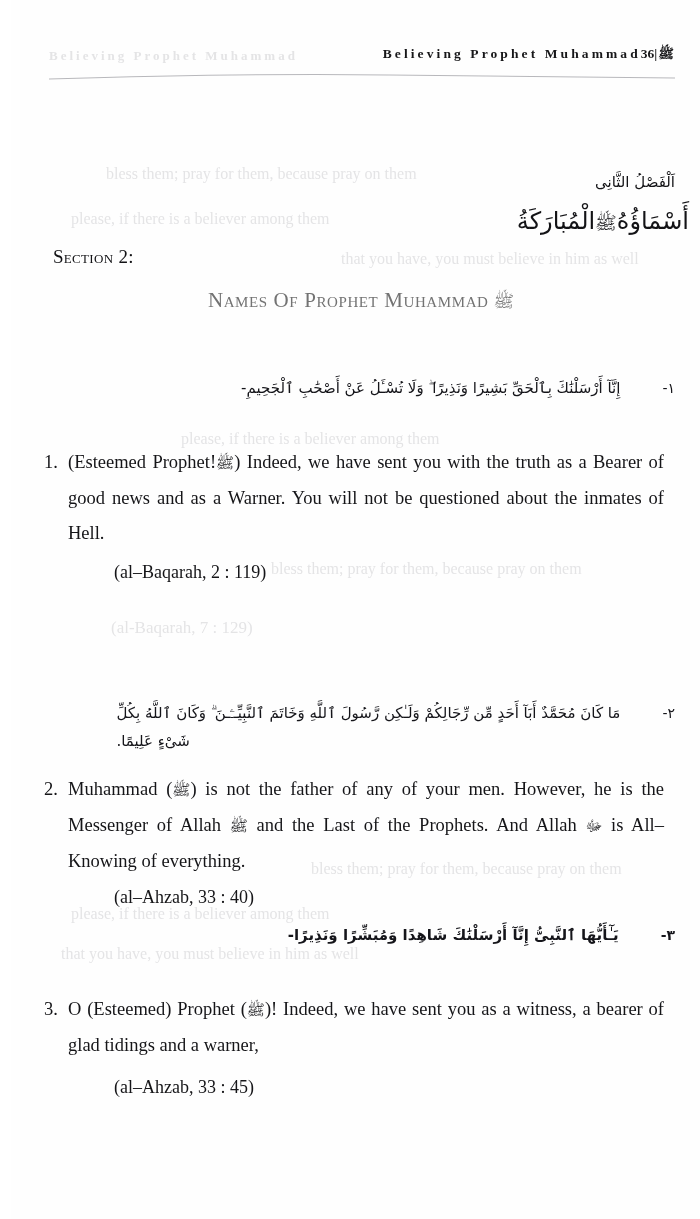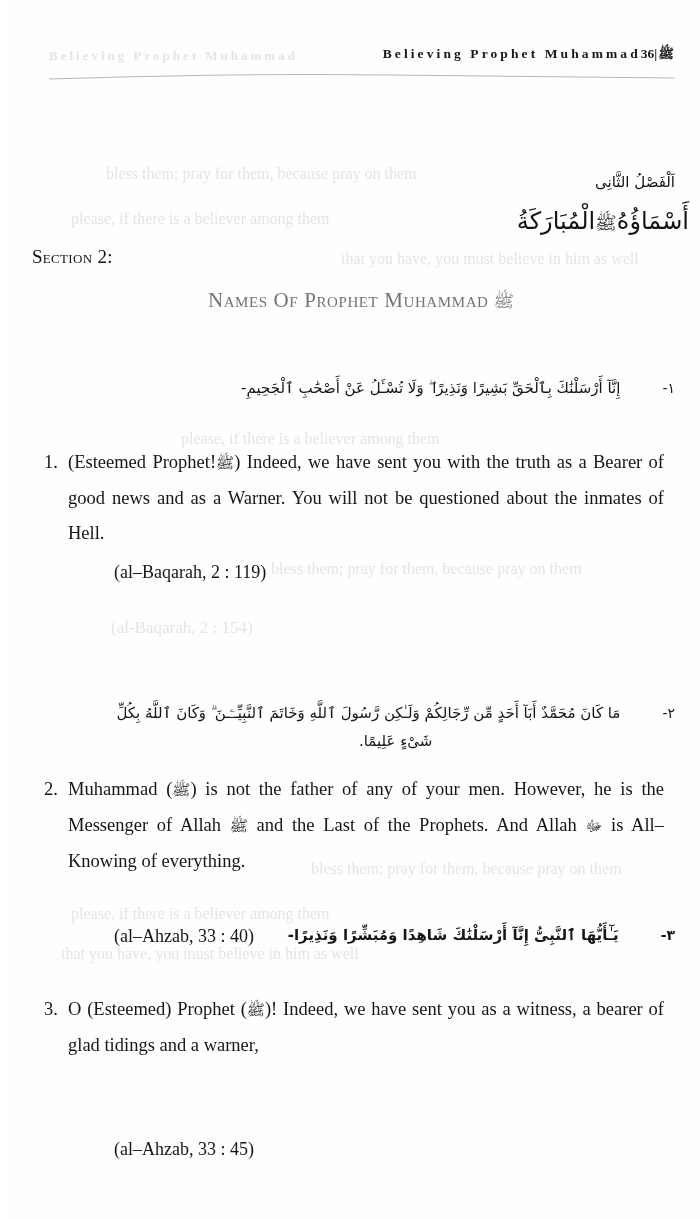--- a/index.html
+++ b/index.html
@@ -98,21 +98,21 @@
     line-height: 1.5;
     padding-right: 22px;
   }
   .chapter-title .hon {
     font-size: 18px;
   }
 
   
   .section-label {
     position: absolute;
-    left: 21px;
+    left: 42px;
     top: 246px;
     font-size: 19px;
     font-variant: small-caps;
     letter-spacing: 0.3px;
     color: #121215;
     white-space: nowrap;
   }
   .section-title {
     position: absolute;
     left: 0;
@@ -135,21 +135,21 @@
   
   .verse-arabic {
     position: absolute;
     right: 36px;
     font-family: "DejaVu Sans", "Liberation Sans", sans-serif;
     direction: rtl;
     unicode-bidi: bidi-override;
     font-size: 15px;
     line-height: 1.85;
     color: #15151a;
-    text-align: center;
+    text-align: left;
     white-space: nowrap;
   }
   .verse-arabic .marker {
     display: inline-block;
     font-size: 14px;
     padding-left: 42px;
   }
   .verse-arabic .cont {
     display: block;
     white-space: nowrap;
@@ -191,21 +191,21 @@
 </head>
 <body>
 
 <div class="page">
 
   <div class="ghost" style="left:38px; top:48px; font-size:13px; letter-spacing:3px; font-weight:bold;">Believing Prophet Muhammad</div>
   <div class="ghost" style="left:95px; top:165px; font-size:16px;">bless them; pray for them, because pray on them</div>
   <div class="ghost" style="left:60px; top:210px; font-size:16px;">please, if there is a believer among them</div>
   <div class="ghost" style="left:330px; top:250px; font-size:16px;">that you have, you must believe in him as well</div>
   <div class="ghost" style="left:170px; top:430px; font-size:16px;">please, if there is a believer among them</div>
-  <div class="ghost" style="left:100px; top:618px; font-size:17px;">(al-Baqarah, 2 : 154)</div>
+  <div class="ghost" style="left:100px; top:618px; font-size:17px;">(al-Baqarah, 7 : 129)</div>
   <div class="ghost" style="left:260px; top:560px; font-size:16px;">bless them; pray for them, because pray on them</div>
   <div class="ghost" style="left:300px; top:860px; font-size:16px;">bless them; pray for them, because pray on them</div>
   <div class="ghost" style="left:60px; top:905px; font-size:16px;">please, if there is a believer among them</div>
   <div class="ghost" style="left:50px; top:945px; font-size:16px;">that you have, you must believe in him as well</div>
 
   <div class="header">
     <div class="header-text">
       <span>Believing Prophet Muhammad</span><span class="header-honorific">ﷺ</span><span class="header-sep">|</span><span class="header-page">36</span>
     </div>
     <svg class="header-rule" viewBox="0 0 626 7" preserveAspectRatio="none">
@@ -239,26 +239,26 @@
   <div class="verse-arabic" style="top:700px;">
     <span class="marker">٢-</span><span>مَا كَانَ مُحَمَّدٌ أَبَآ أَحَدٍ مِّن رِّجَالِكُمْ وَلَـٰكِن رَّسُولَ ٱللَّهِ وَخَاتَمَ ٱلنَّبِيِّــۧـنَ ۗ وَكَانَ ٱللَّهُ بِكُلِّ</span>
     <span class="cont">شَىْءٍ عَلِيمًا.</span>
   </div>
 
   <div class="verse-en" style="top:772px;">
     <span class="num">2.</span>
     <span class="body"><span>Muhammad (</span><span class="hon-inline">ﷺ</span><span>) is not the father of any of your men. However, he is the Messenger of Allah </span><span class="hon-inline">ﷺ</span><span> and the Last of the Prophets. And Allah </span><span class="hon-inline">ﷻ</span><span> is All–Knowing of everything.</span></span>
   </div>
 
-  <div class="citation" style="top:926px;text-align:center;">(al–Ahzab, 33 : 40)</div>
+  <div class="citation" style="top:887px;text-align:center;">(al–Ahzab, 33 : 40)</div>
 
   <div class="verse-arabic" style="top:922px;font-weight:bold;">
     <span class="marker">٣-</span><span>يَـٰٓأَيُّهَا ٱلنَّبِىُّ إِنَّآ أَرْسَلْنَٰكَ شَاهِدًا وَمُبَشِّرًا وَنَذِيرًا-</span>
   </div>
 
   <div class="verse-en" style="top:992px;">
     <span class="num">3.</span>
     <span class="body"><span>O (Esteemed) Prophet (</span><span class="hon-inline">ﷺ</span><span>)! Indeed, we have sent you as a witness, a bearer of glad tidings and a warner,</span></span>
   </div>
 
-  <div class="citation" style="top:1139px;">(al–Ahzab, 33 : 45)</div>
+  <div class="citation" style="top:1077px;">(al–Ahzab, 33 : 45)</div>
 
 </div>
 
 </body></html>

